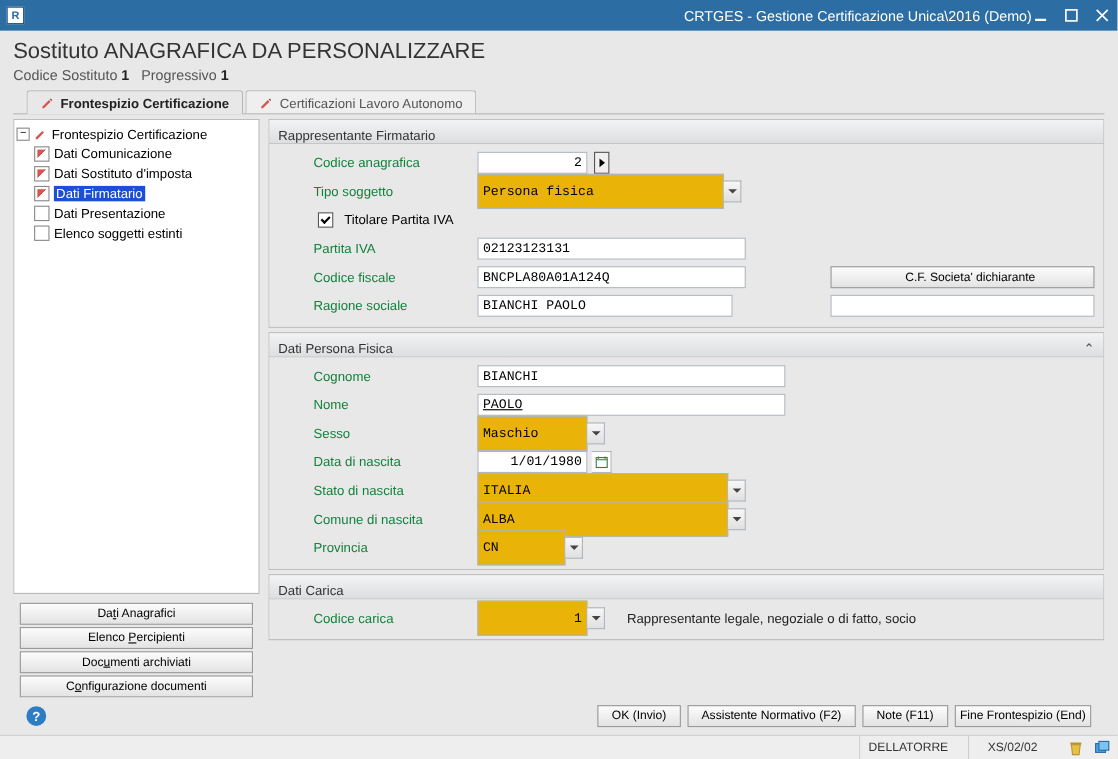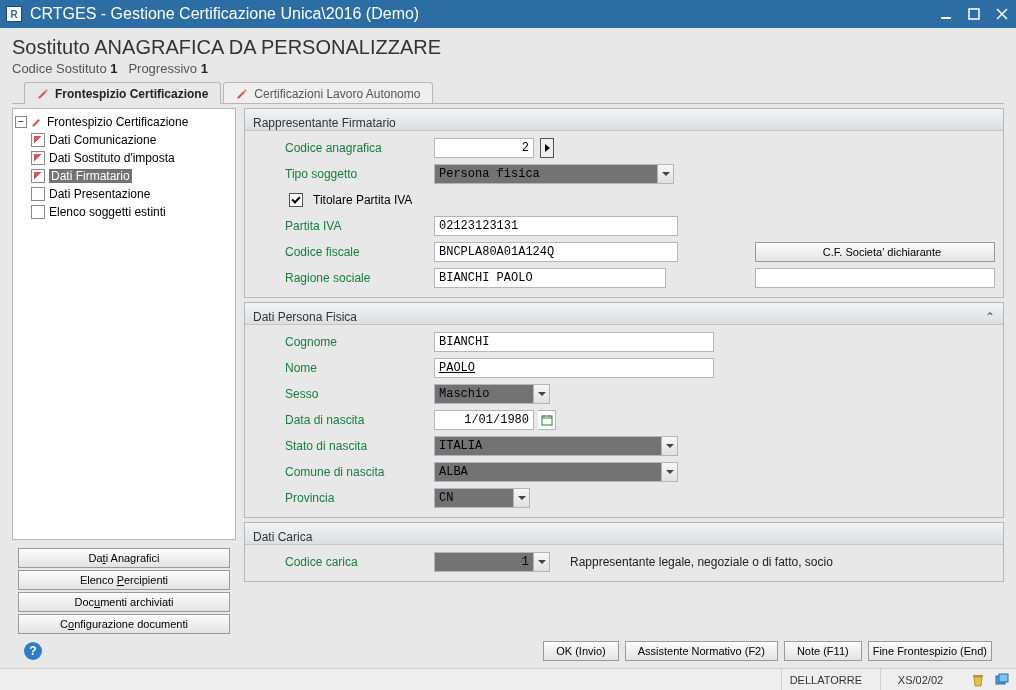--- a/index.html
+++ b/index.html
@@ -1,55 +1,55 @@
 <!DOCTYPE html>
 <html><head>
 <meta charset="utf-8">
 <style>
   * { box-sizing: border-box; }
   html, body { margin:0; padding:0; width:1016px; height:690px; font-family: "Segoe UI", Tahoma, Arial, sans-serif; font-size:12px; background:#e8e8e8; color:#000; }
   .window { width:1016px; height:690px; display:flex; flex-direction:column; }
   .titlebar { height:28px; background:#2c6ea3; color:#fff; display:flex; align-items:center; padding:0 6px; }
   .titlebar .appicon { width:16px; height:16px; background:#fff; border:1px solid #1a4c78; margin-right:8px; display:flex; align-items:center; justify-content:center; color:#2c6ea3; font-size:10px; font-weight:bold; }
-  .titlebar .title { flex:1; font-size:16px; }
+  .titlebar .title { flex:1; font-size:13px;text-align:right; }
   .winbtns { display:flex; gap:12px; align-items:center; }
   .winbtn { width:16px; height:16px; color:#fff; display:flex; align-items:center; justify-content:center; cursor:default; }
   .winbtn svg { width:12px; height:12px; }
   .main { flex:1; background:#e8e8e8; padding:6px 12px 0 12px; display:flex; flex-direction:column; overflow:hidden; }
   .pageTitle { font-family: Verdana, "Segoe UI", Arial, sans-serif; font-size:20px; color:#333; margin:2px 0 2px 0; letter-spacing:0; }
   .subheader { font-family: Verdana, Arial, sans-serif; font-size:13px; color:#555; margin-bottom:4px; }
   .subheader b { color:#222; }
   .tabs { display:flex; align-items:flex-end; height:24px; margin-left:12px; }
   .tab { height:22px; display:flex; align-items:center; gap:6px; padding:0 12px; border:1px solid #b7b7b7; border-bottom:none; border-top-left-radius:3px; border-top-right-radius:3px; background:#efefef; color:#555; position:relative; margin-right:2px; cursor:default; }
   .tab.active { background:#e8e8e8; font-weight:bold; color:#222; z-index:2; }
   .tab .pencil { width:12px; height:12px; }
   .tabline { border-top:1px solid #b7b7b7; margin-top:-1px; z-index:1; }
   .content { flex:1; display:flex; gap:8px; margin-top:4px; overflow:hidden; }
   .leftcol { width:224px; display:flex; flex-direction:column; gap:8px; }
   .tree { flex:1; border:1px solid #b7b7b7; background:#fff; padding:4px 2px; overflow:auto; }
   .treeRoot { display:flex; align-items:center; gap:4px; height:18px; }
   .treeIconBox { width:12px; height:12px; border:1px solid #888; display:flex; align-items:center; justify-content:center; font-size:10px; line-height:1; background:#fff; }
   .nodelabel { white-space:nowrap; }
   .treeChildren { margin-left:14px; }
   .treeItem { display:flex; align-items:center; gap:4px; height:18px; padding:0 2px; cursor:default; }
-  .treeItem.selected .nodelabel { background:#737373; color:#fff; padding:0 2px; }
+  .treeItem.selected .nodelabel { background:#1d4ed8; color:#fff; padding:0 2px; }
   .nodeicon { width:14px; height:14px; border:1px solid #888; background:#fff; display:flex; align-items:center; justify-content:center; flex:none; }
   .nodeicon.edit::after { content:""; width:8px; height:8px; background:linear-gradient(135deg, #d9534f 50%, transparent 50%); }
   .btnStack { display:flex; flex-direction:column; gap:2px; padding:0 6px; }
   .gbtn { height:20px; border:1px solid #9a9a9a; background:linear-gradient(#fcfcfc,#e3e3e3); font-size:11px; padding:0 6px; cursor:default; }
   .rightcol { flex:1; display:flex; flex-direction:column; gap:4px; overflow:auto; }
   .group { border:1px solid #b7b7b7; }
   .groupHeader { height:22px; background:linear-gradient(#f2f3f5,#dcdee0); border-bottom:1px solid #c5c5c5; display:flex; align-items:flex-end; padding:0 8px; font-weight:normal; color:#333; justify-content:space-between; }
   .groupHeader .chev { font-size:12px; color:#555; }
   .groupBody { padding:6px 8px 8px 40px; background:#e8e8e8; display:flex; flex-direction:column; gap:4px; }
   .row { display:flex; align-items:center; height:22px; gap:4px; }
   .lbl { width:145px; color:#15803d; font-size:12px; }
   .txt { height:20px; border:1px solid #aeb6bf; background:#fff; padding:0 4px; font-family:"Courier New",monospace; font-size:12px; outline:none; }
   .combo { display:flex; align-items:center; }
-  .comboMain { border:1px solid #aeb6bf; background:#737373; height:20px; padding:0 4px; font-family:"Courier New",monospace; font-size:12px; display:flex; align-items:center; }
+  .comboMain { border:1px solid #aeb6bf; background:#eab308; height:32px; padding:0 4px; font-family:"Courier New",monospace; font-size:12px; display:flex; align-items:center; }
   .comboBtn { width:16px; height:20px; border:1px solid #aeb6bf; border-left:none; background:linear-gradient(#f7f7f7,#e0e0e0); display:flex; align-items:center; justify-content:center; }
   .comboBtn::after { content:""; border-left:4px solid transparent; border-right:4px solid transparent; border-top:4px solid #444; }
   .playBtn { width:14px; height:20px; border:1px solid #555; background:#efefef; display:flex; align-items:center; justify-content:center; margin-left:2px; }
   .playBtn::after { content:""; border-top:4px solid transparent; border-bottom:4px solid transparent; border-left:5px solid #000; }
   .dateBtn { width:18px; height:20px; border:1px solid #aeb6bf; border-left:none; background:#fff; display:flex; align-items:center; justify-content:center; }
   .dateBtn svg { width:12px; height:12px; }
   .chk { width:14px; height:14px; border:1px solid #555; background:#fff; display:flex; align-items:center; justify-content:center; margin-right:6px; }
   .chk.checked::after { content:""; width:6px; height:3px; border-left:2px solid #000; border-bottom:2px solid #000; transform:rotate(-45deg) translate(1px,-1px); }
   .wideBtn { height:20px; width:240px; border:1px solid #9a9a9a; background:linear-gradient(#fcfcfc,#e3e3e3); font-size:11px; cursor:default;padding-left:20px; }
   .rowfill { flex:1; }

